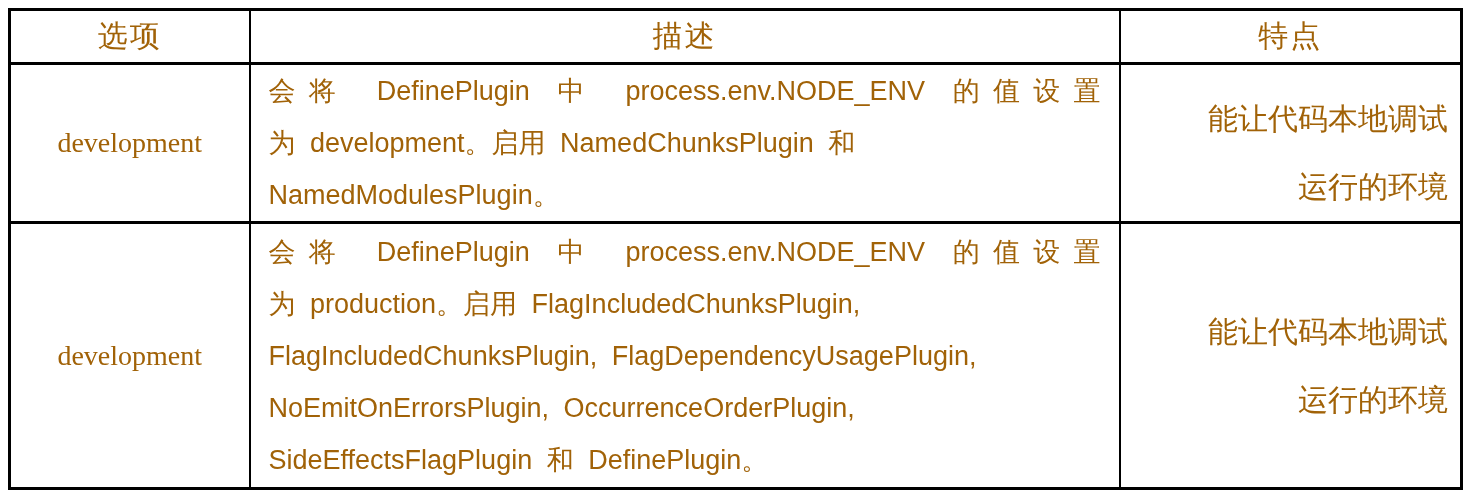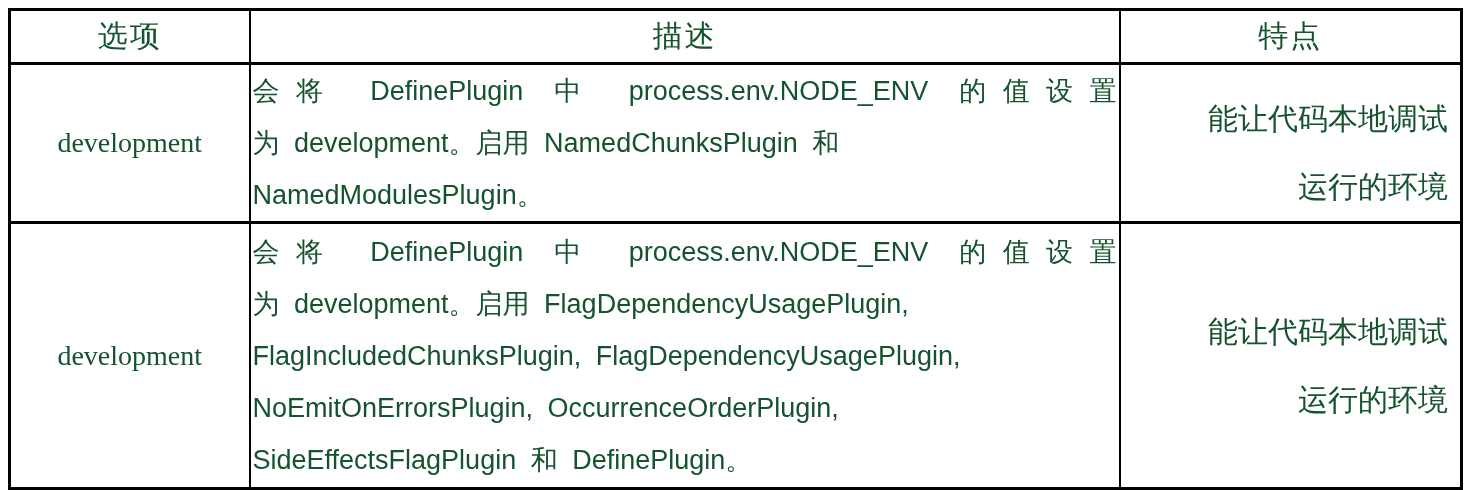--- a/index.html
+++ b/index.html
@@ -12,21 +12,21 @@
     height: 490px;
     background: #ffffff;
     box-sizing: border-box;
     padding: 8px;
     overflow: hidden;
   }
   table.mode-table {
     border-collapse: collapse;
     table-layout: fixed;
     width: 1452px;
-    color: #14532d;
+    color: #a16207;
   }
   .mode-table col.c-option  { width: 240px; }
   .mode-table col.c-desc    { width: 870px; }
   .mode-table col.c-feature { width: 342px; }
 
   .mode-table th, .mode-table td {
     border: 2px solid #000000;
     border-top-width: 3px;
     border-bottom-width: 3px;
     vertical-align: middle;
@@ -49,21 +49,21 @@
     font-weight: normal;
     letter-spacing: 2px;
   }
   td.option-cell {
     font-family: Liberation Serif, serif;
     font-size: 28px;
   }
   td.desc-cell {
     font-family: "Liberation Sans", "DejaVu Sans", sans-serif;
     font-size: 27px;
-    padding: 0 2px;
+    padding: 0 18px;
   }
   td.desc-cell .line {
     line-height: 52px;
     text-align: left;
     word-spacing: 7px;
     white-space: nowrap;
   }
   td.desc-cell .line.justified {
     text-align: justify;
     text-align-last: justify;
@@ -106,21 +106,21 @@
         </td>
         <td class="feature-cell">
           <div class="fline">能让代码本地调试</div>
           <div class="fline">运行的环境</div>
         </td>
       </tr>
       <tr class="row-production">
         <td class="option-cell">development</td>
         <td class="desc-cell">
           <div class="line justified">会将 DefinePlugin 中 process.env.NODE_ENV 的值设置</div>
-          <div class="line">为 development。启用 FlagDependencyUsagePlugin,</div>
+          <div class="line">为 production。启用 FlagIncludedChunksPlugin,</div>
           <div class="line">FlagIncludedChunksPlugin, FlagDependencyUsagePlugin,</div>
           <div class="line">NoEmitOnErrorsPlugin, OccurrenceOrderPlugin,</div>
           <div class="line">SideEffectsFlagPlugin 和 DefinePlugin。</div>
         </td>
         <td class="feature-cell">
           <div class="fline">能让代码本地调试</div>
           <div class="fline">运行的环境</div>
         </td>
       </tr>
     </tbody>

